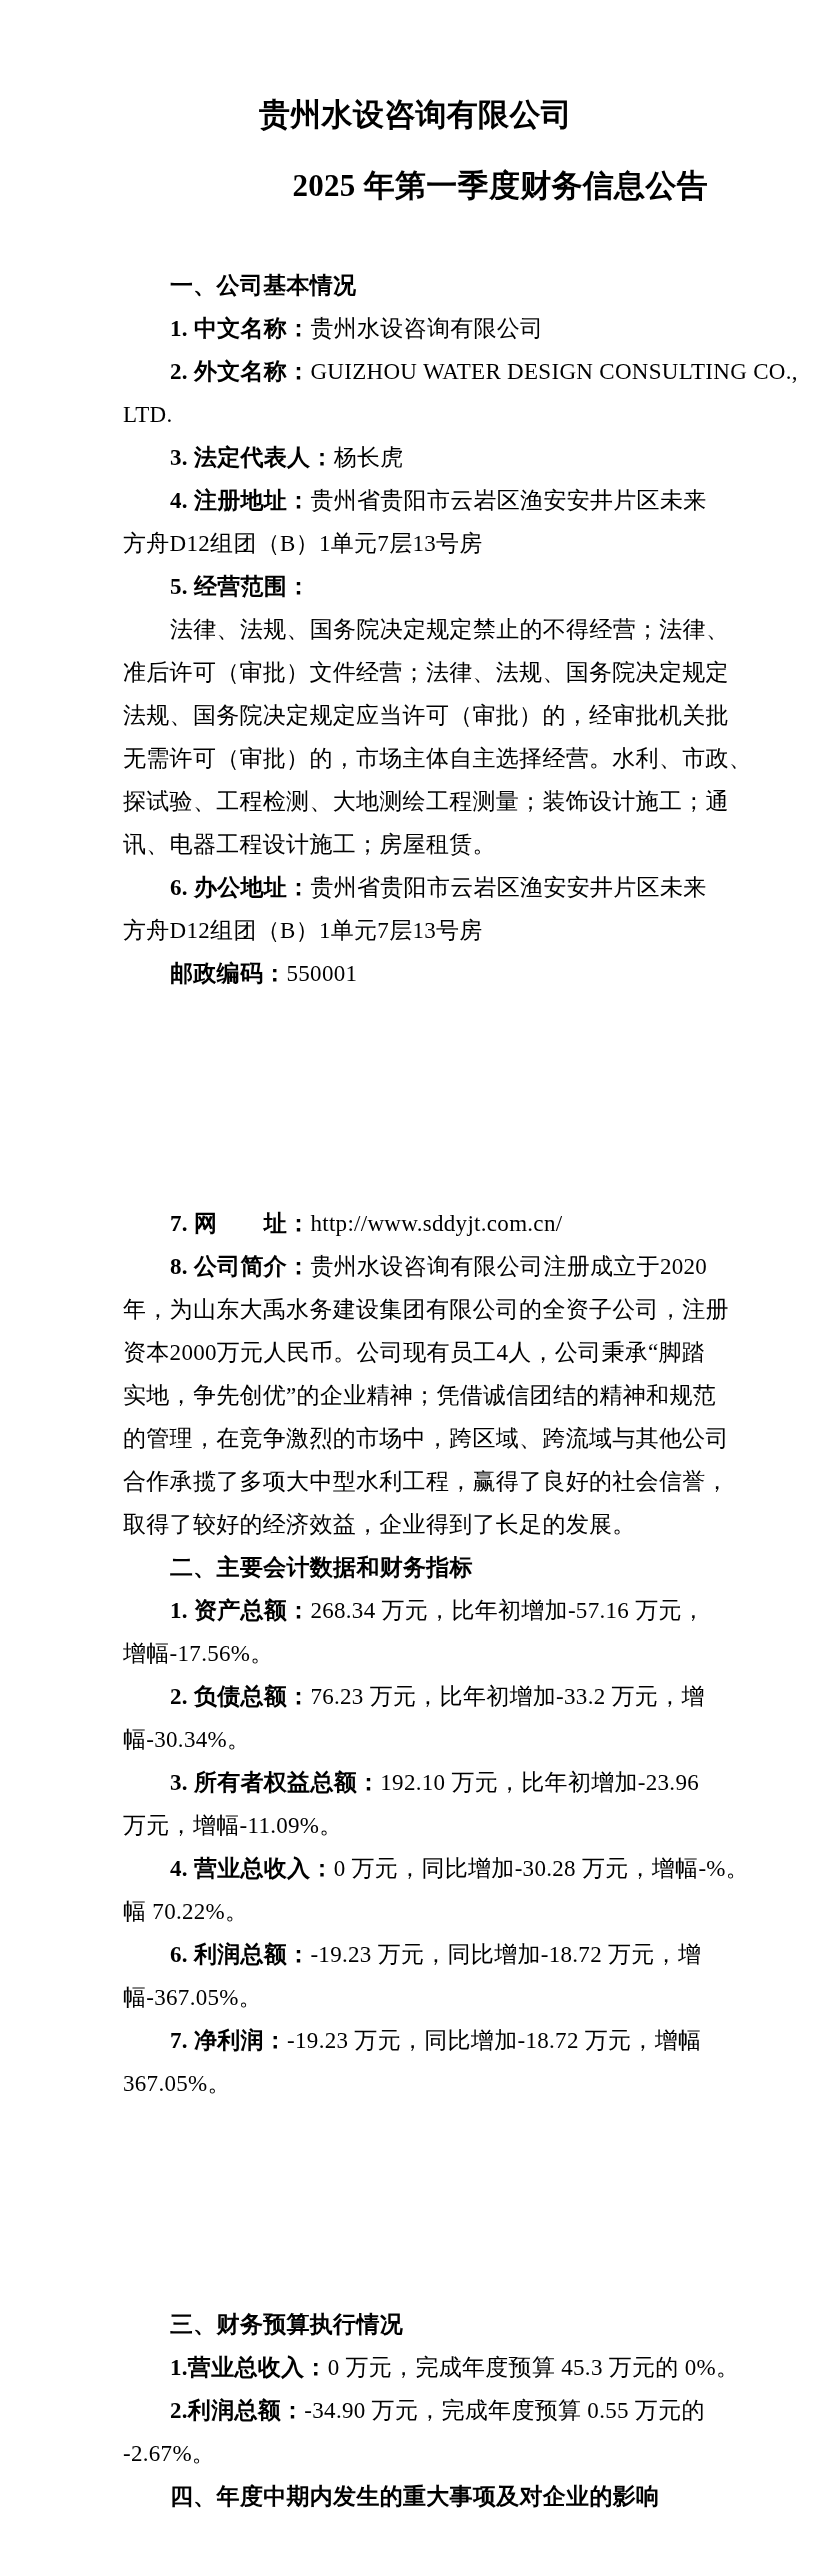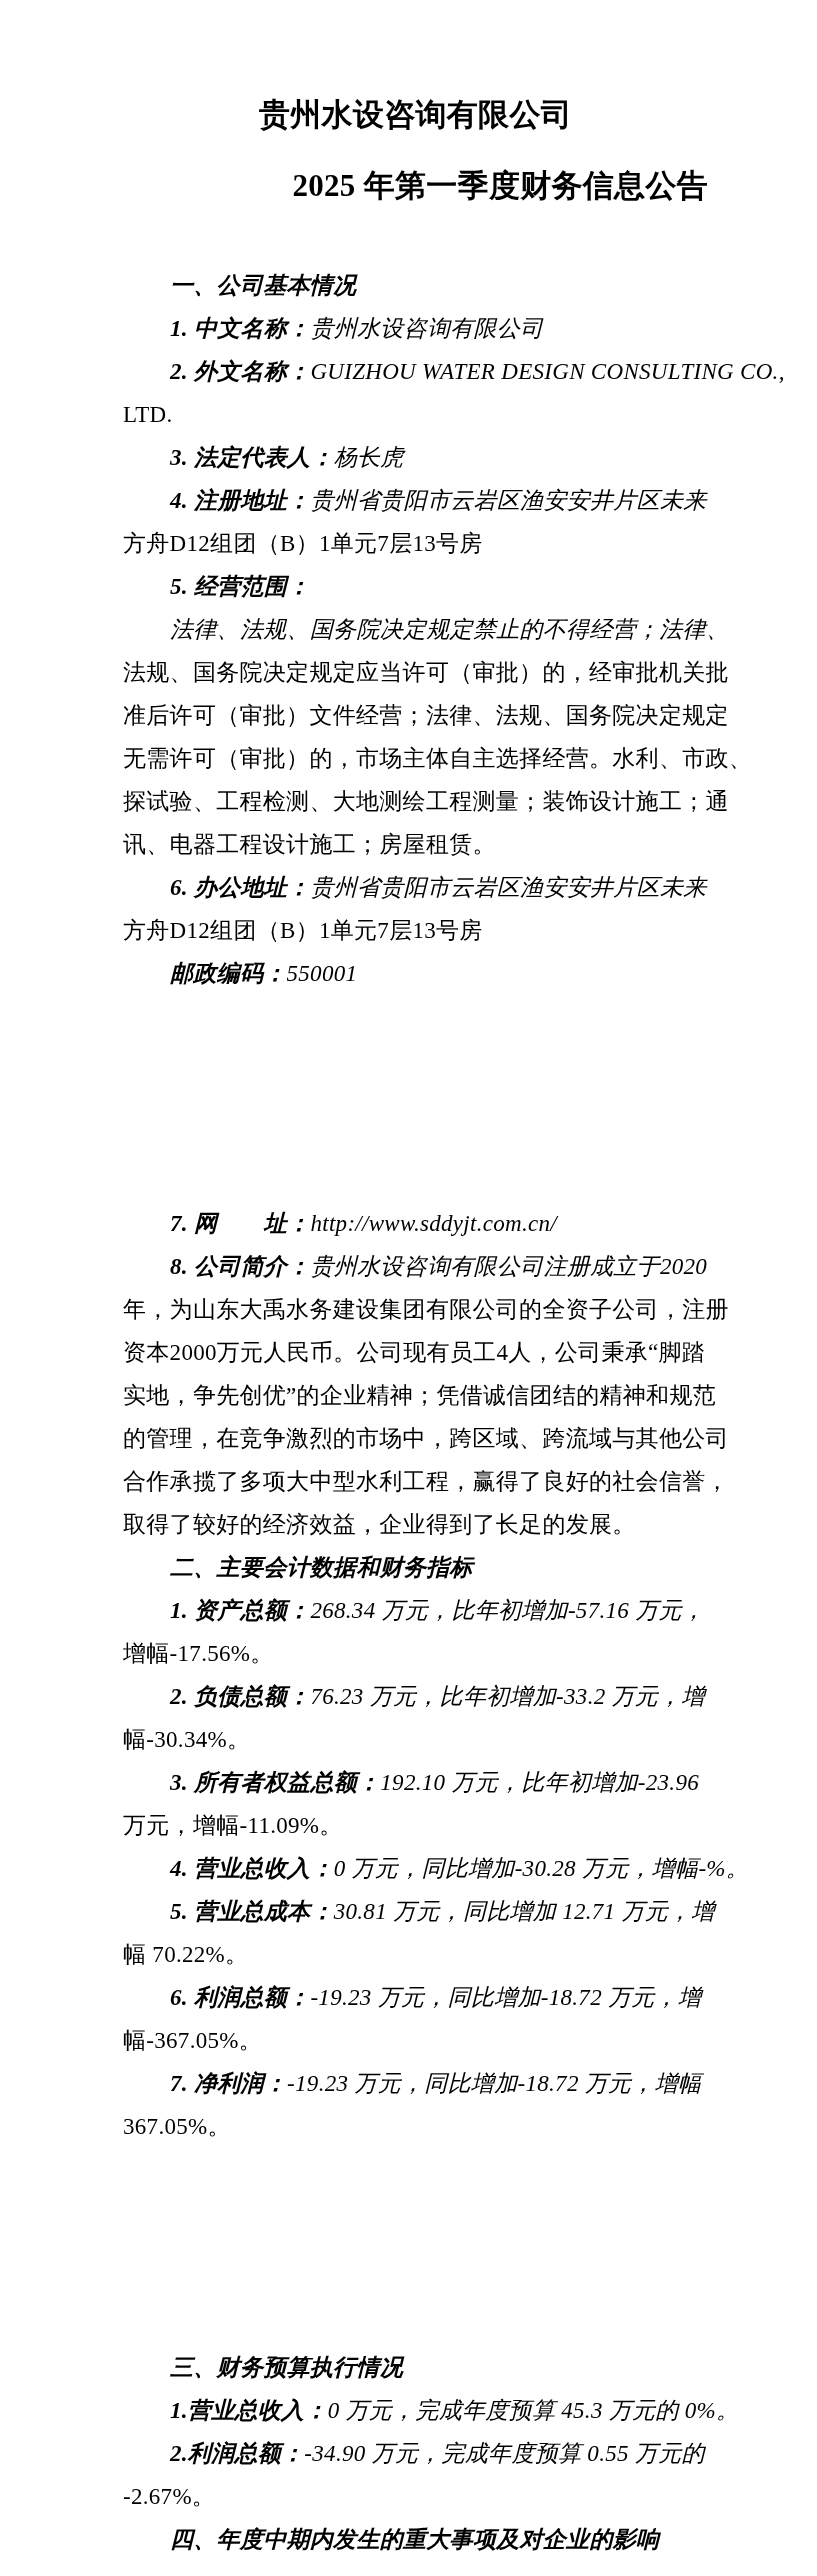--- a/index.html
+++ b/index.html
@@ -20,21 +20,21 @@
     padding-right: 110px;
   }
   .line {
     font-size: 23px;
     line-height: 43px;
     white-space: pre;
     letter-spacing: 0.3px;
   }
   .label { font-weight: bold; text-align: center; }
   .bold { font-weight: bold; }
-  .indent { padding-left: 47px; font-style: italic; }
+  .indent { padding-left: 47px; }
   .center { text-align: center; padding-left: 0; }
   .title1 {
     font-size: 31px;
     line-height: 52px;
     margin-top: 89px;
     font-weight: bold;
   }
   .title2 {
     font-size: 31px;
     line-height: 52px;
@@ -58,22 +58,22 @@
     <div class="line indent bold h1gap">一、公司基本情况</div>
 
     <div class="line indent"><span class="label">1. 中文名称：</span><span>贵州水设咨询有限公司</span></div>
     <div class="line indent"><span class="label">2. 外文名称：</span><span>GUIZHOU WATER DESIGN CONSULTING CO.,</span></div>
     <div class="line"><span>LTD.</span></div>
     <div class="line indent"><span class="label">3. 法定代表人：</span><span>杨长虎</span></div>
     <div class="line indent"><span class="label">4. 注册地址：</span><span>贵州省贵阳市云岩区渔安安井片区未来</span></div>
     <div class="line"><span>方舟D12组团（B）1单元7层13号房</span></div>
     <div class="line indent"><span class="label">5. 经营范围：</span><span></span></div>
     <div class="line indent"><span>法律、法规、国务院决定规定禁止的不得经营；法律、</span></div>
+    <div class="line"><span>准后许可（审批）文件经营；法律、法规、国务院决定规定</span></div>
     <div class="line"><span>法规、国务院决定规定应当许可（审批）的，经审批机关批</span></div>
-    <div class="line"><span>准后许可（审批）文件经营；法律、法规、国务院决定规定</span></div>
     <div class="line"><span>无需许可（审批）的，市场主体自主选择经营。水利、市政、</span></div>
     <div class="line"><span>探试验、工程检测、大地测绘工程测量；装饰设计施工；通</span></div>
     <div class="line"><span>讯、电器工程设计施工；房屋租赁。</span></div>
     <div class="line indent"><span class="label">6. 办公地址：</span><span>贵州省贵阳市云岩区渔安安井片区未来</span></div>
     <div class="line"><span>方舟D12组团（B）1单元7层13号房</span></div>
     <div class="line indent"><span class="label">邮政编码：</span><span>550001</span></div>
 
     <div class="line indent gap-break-1"><span class="label">7. 网　　址：</span><span>http://www.sddyjt.com.cn/</span></div>
     <div class="line indent"><span class="label">8. 公司简介：</span><span>贵州水设咨询有限公司注册成立于2020</span></div>
     <div class="line"><span>年，为山东大禹水务建设集团有限公司的全资子公司，注册</span></div>
@@ -85,21 +85,20 @@
 
     <div class="line indent bold">二、主要会计数据和财务指标</div>
 
     <div class="line indent"><span class="label">1. 资产总额：</span><span>268.34 万元，比年初增加-57.16 万元，</span></div>
     <div class="line"><span>增幅-17.56%。</span></div>
     <div class="line indent"><span class="label">2. 负债总额：</span><span>76.23 万元，比年初增加-33.2 万元，增</span></div>
     <div class="line"><span>幅-30.34%。</span></div>
     <div class="line indent"><span class="label">3. 所有者权益总额：</span><span>192.10 万元，比年初增加-23.96</span></div>
     <div class="line"><span>万元，增幅-11.09%。</span></div>
     <div class="line indent"><span class="label">4. 营业总收入：</span><span>0 万元，同比增加-30.28 万元，增幅-%。</span></div>
-    <div class="line indent"><span class="label">5. 营业总成本：</span><span>30.81 万元，同比增加 12.71 万元，增</span></div>
     <div class="line"><span>幅 70.22%。</span></div>
     <div class="line indent"><span class="label">6. 利润总额：</span><span>-19.23 万元，同比增加-18.72 万元，增</span></div>
     <div class="line"><span>幅-367.05%。</span></div>
     <div class="line indent"><span class="label">7. 净利润：</span><span>-19.23 万元，同比增加-18.72 万元，增幅</span></div>
     <div class="line"><span>367.05%。</span></div>
 
     <div class="line indent bold gap-break-2">三、财务预算执行情况</div>
 
     <div class="line indent"><span class="label">1.营业总收入：</span><span>0 万元，完成年度预算 45.3 万元的 0%。</span></div>
     <div class="line indent"><span class="label">2.利润总额：</span><span>-34.90 万元，完成年度预算 0.55 万元的</span></div>

